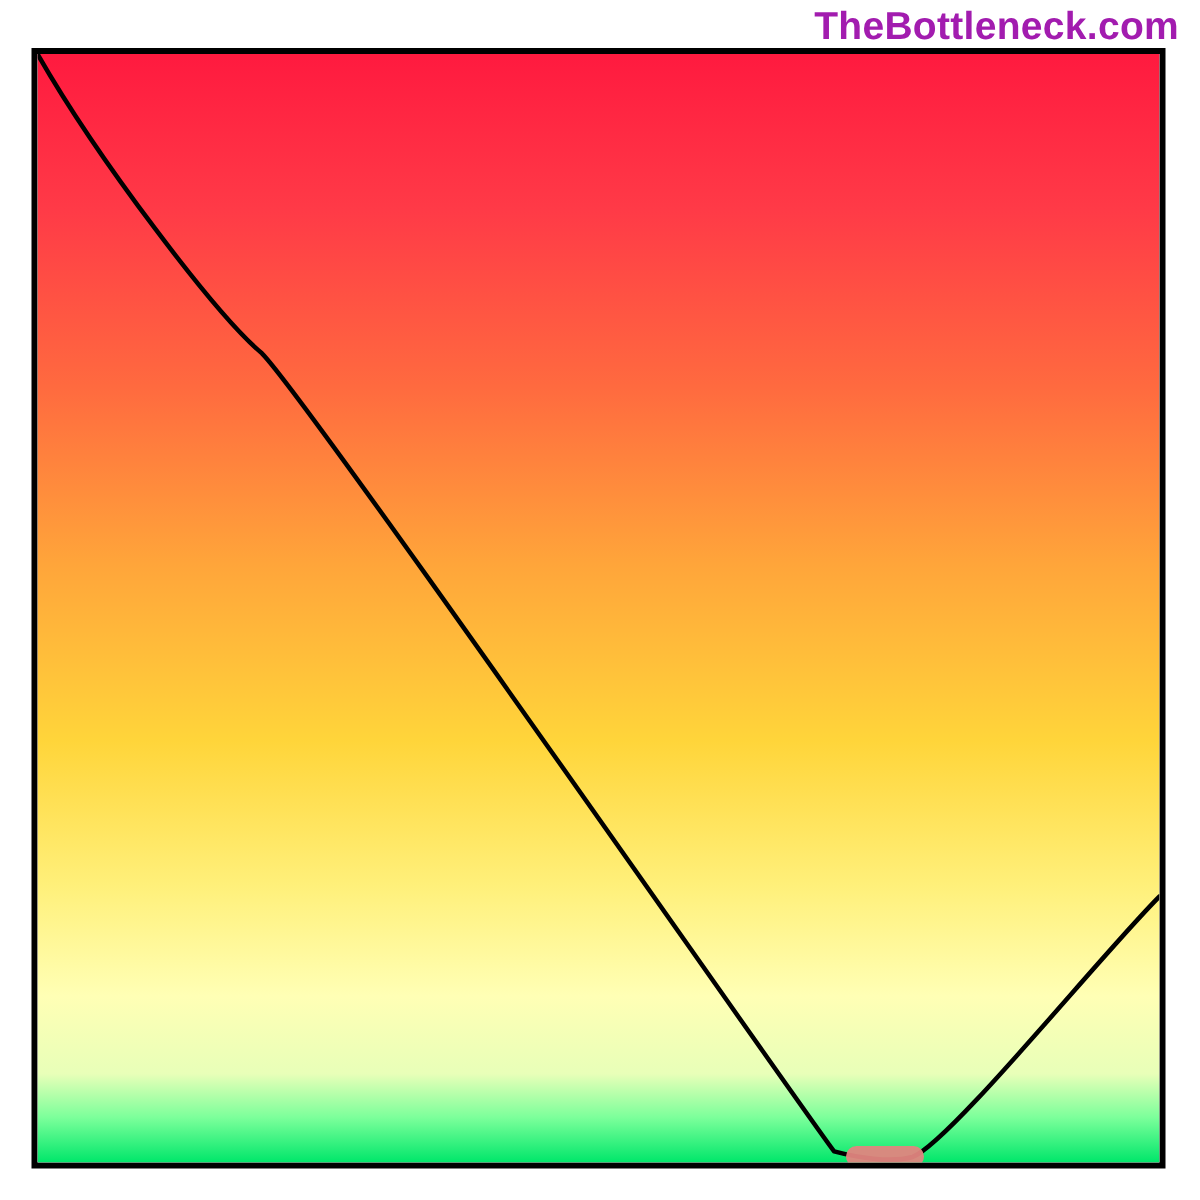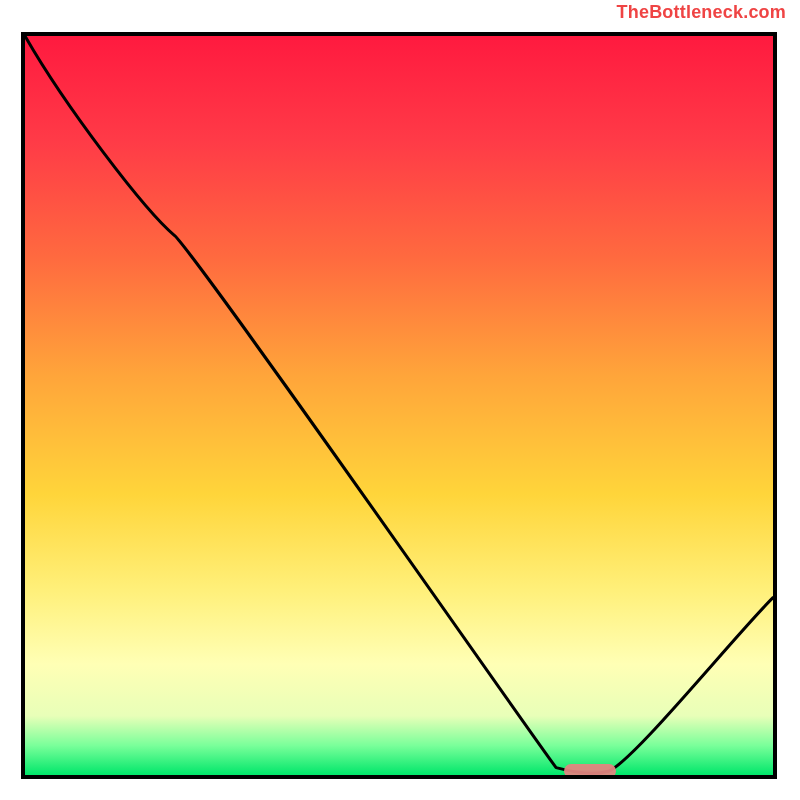--- a/index.html
+++ b/index.html
@@ -8,23 +8,23 @@
     position: relative;
     width: 800px;
     height: 800px;
     background: #fff;
   }
   .watermark {
     position: absolute;
     top: 2px;
     right: 14px;
     font-family: Arial, Helvetica, sans-serif;
-    font-size: 18px;
+    font-size: 26px;
     font-weight: 600;
-    color: #ef4444;
+    color: #a21caf;
     letter-spacing: 0.2px;
     user-select: none;
   }
   .plot {
     position: absolute;
     left: 21px;
     top: 32px;
     width: 756px;
     height: 747px;
     border: 4px solid #000;

